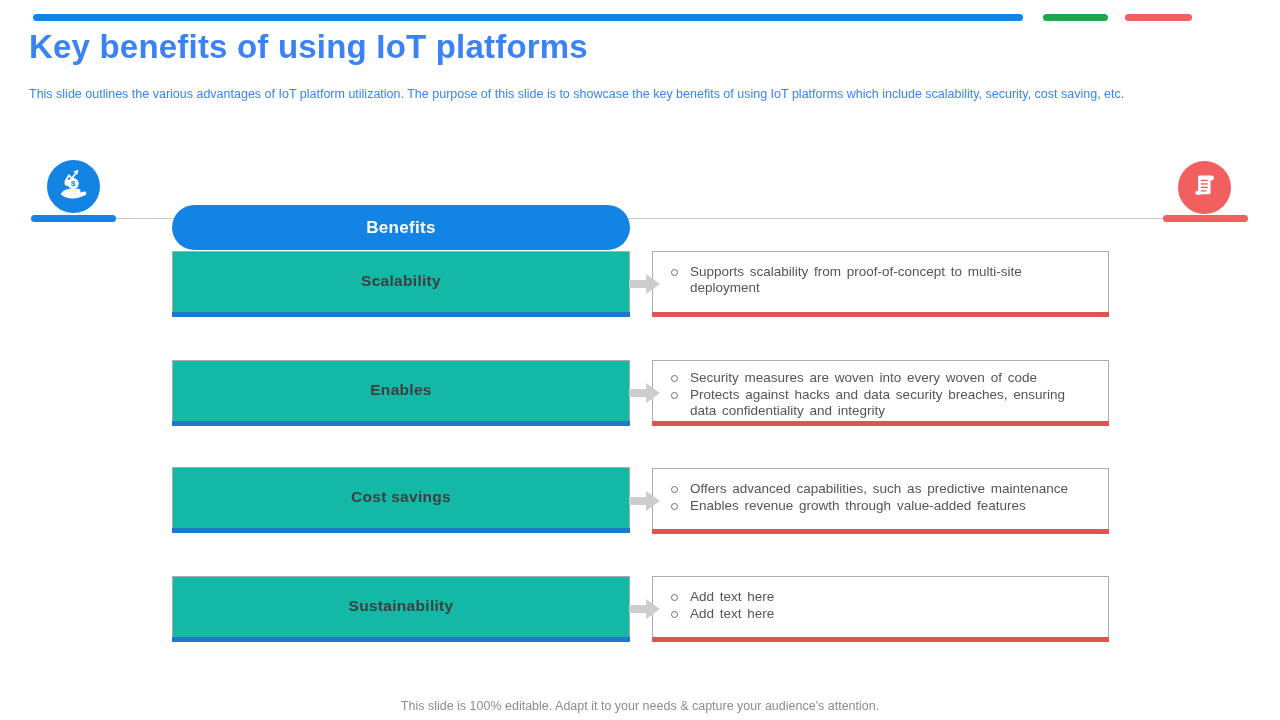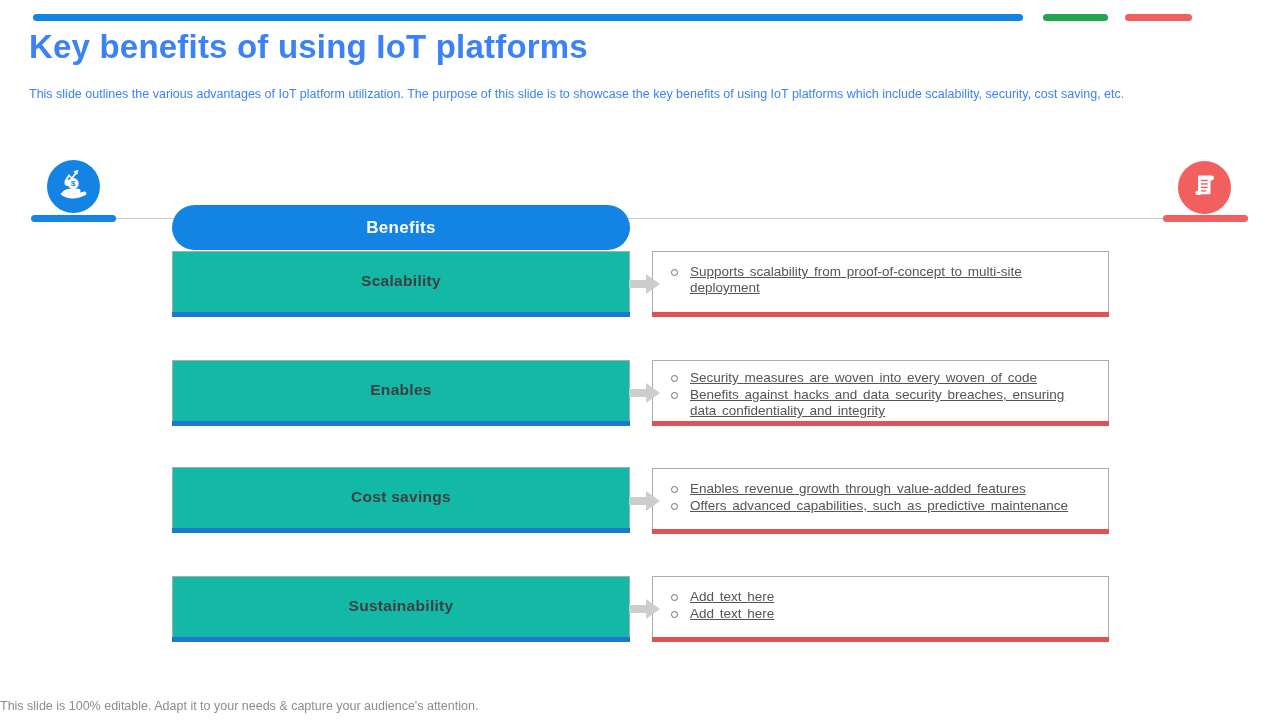--- a/index.html
+++ b/index.html
@@ -35,26 +35,26 @@
                border:1px solid #ABABAB;box-sizing:border-box;
                display:flex;align-items:center;justify-content:center;}
   .benefit-box .label{font-size:15.5px;font-weight:700;color:#3F3F3F;letter-spacing:.3px;margin-top:-6px;}
   .desc-box{position:absolute;left:652px;width:457px;height:66px;background:#fff;
             border:1px solid #ABABAB;box-sizing:border-box;}
   .bottom-strip{position:absolute;left:-1px;right:-1px;bottom:-1px;height:5px;}
   .strip-blue{background:#1B79CE;}
   .strip-red{background:#E05353;}
   .desc-box ul{margin:0;padding:12px 14px 0 10px;list-style:none;}
   .desc-box li{position:relative;padding-left:27px;margin-bottom:1px;
-               font-size:13.5px;line-height:16px;color:#555555;word-spacing:2px;text-decoration:underline;}
+               font-size:13.5px;line-height:16px;color:#555555;word-spacing:2px;}
   .desc-box li::before{content:"";position:absolute;left:8px;top:4.5px;width:5px;height:5px;
                border:1.4px solid #6F6F6F;border-radius:50%;}
   .row-arrow{position:absolute;left:629px;width:32px;height:24px;z-index:3;}
 
-  .footer{position:absolute;left:0;top:699px;width:1280px;text-align:left;
+  .footer{position:absolute;left:0;top:699px;width:1280px;text-align:center;
           font-size:12.5px;color:#8C8C8C;}
 </style>
 </head>
 <body>
 
 <div class="slide">
 
   <div class="bar bar-blue"></div>
   <div class="bar bar-green"></div>
   <div class="bar bar-red"></div>
@@ -114,36 +114,36 @@
   <div class="benefit-box" style="top:360px">
     <span class="label">Enables</span>
     <div class="bottom-strip strip-blue"></div>
   </div>
   <svg class="row-arrow" style="top:381px" viewBox="0 0 32 24">
     <polygon points="0,8 17,8 17,2 31,12 17,22 17,16 0,16" fill="#CDCDCD"></polygon>
   </svg>
   <div class="desc-box" style="top:360px">
     <ul style="padding-top:9px;">
       <li>Security measures are woven into every woven of code</li>
-      <li>Benefits against hacks and data security breaches, ensuring data confidentiality and integrity</li>
+      <li>Protects against hacks and data security breaches, ensuring data confidentiality and integrity</li>
     </ul>
     <div class="bottom-strip strip-red"></div>
   </div>
 
   <div class="benefit-box" style="top:467px">
     <span class="label">Cost savings</span>
     <div class="bottom-strip strip-blue"></div>
   </div>
   <svg class="row-arrow" style="top:489px" viewBox="0 0 32 24">
     <polygon points="0,8 17,8 17,2 31,12 17,22 17,16 0,16" fill="#CDCDCD"></polygon>
   </svg>
   <div class="desc-box" style="top:468px">
     <ul>
+      <li>Offers advanced capabilities, such as predictive maintenance</li>
       <li>Enables revenue growth through value-added features</li>
-      <li>Offers advanced capabilities, such as predictive maintenance</li>
     </ul>
     <div class="bottom-strip strip-red"></div>
   </div>
 
   <div class="benefit-box" style="top:576px">
     <span class="label">Sustainability</span>
     <div class="bottom-strip strip-blue"></div>
   </div>
   <svg class="row-arrow" style="top:597px" viewBox="0 0 32 24">
     <polygon points="0,8 17,8 17,2 31,12 17,22 17,16 0,16" fill="#CDCDCD"></polygon>

